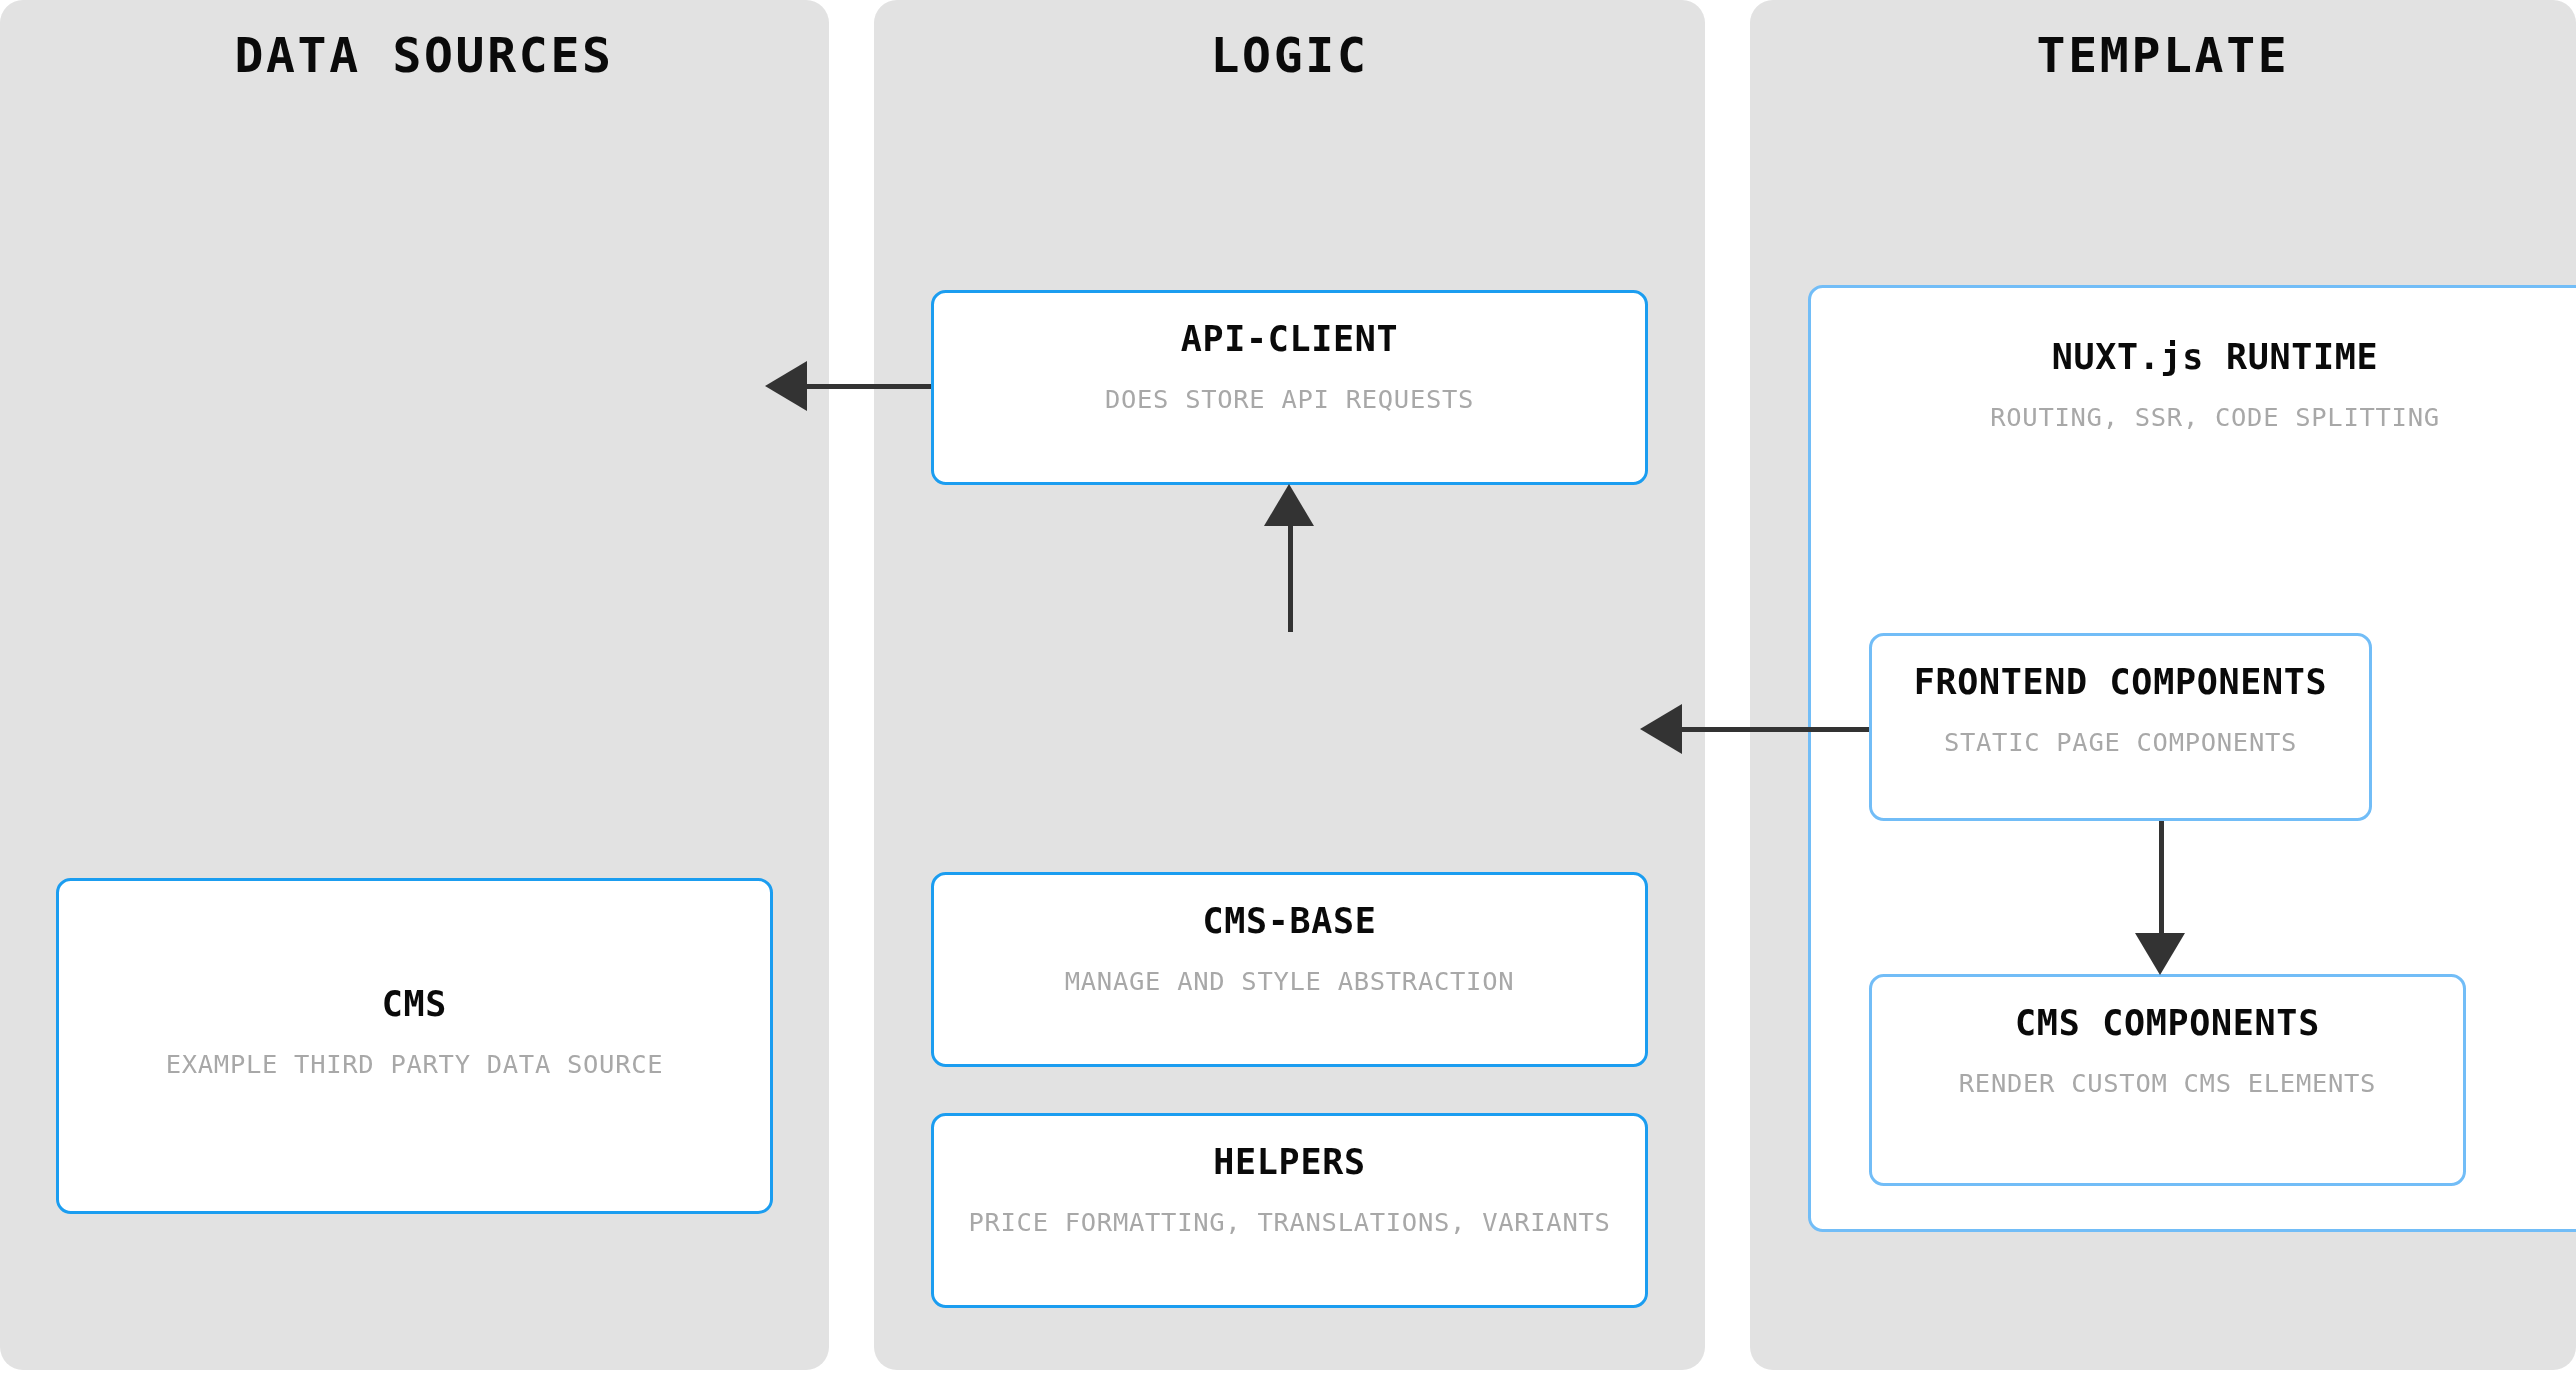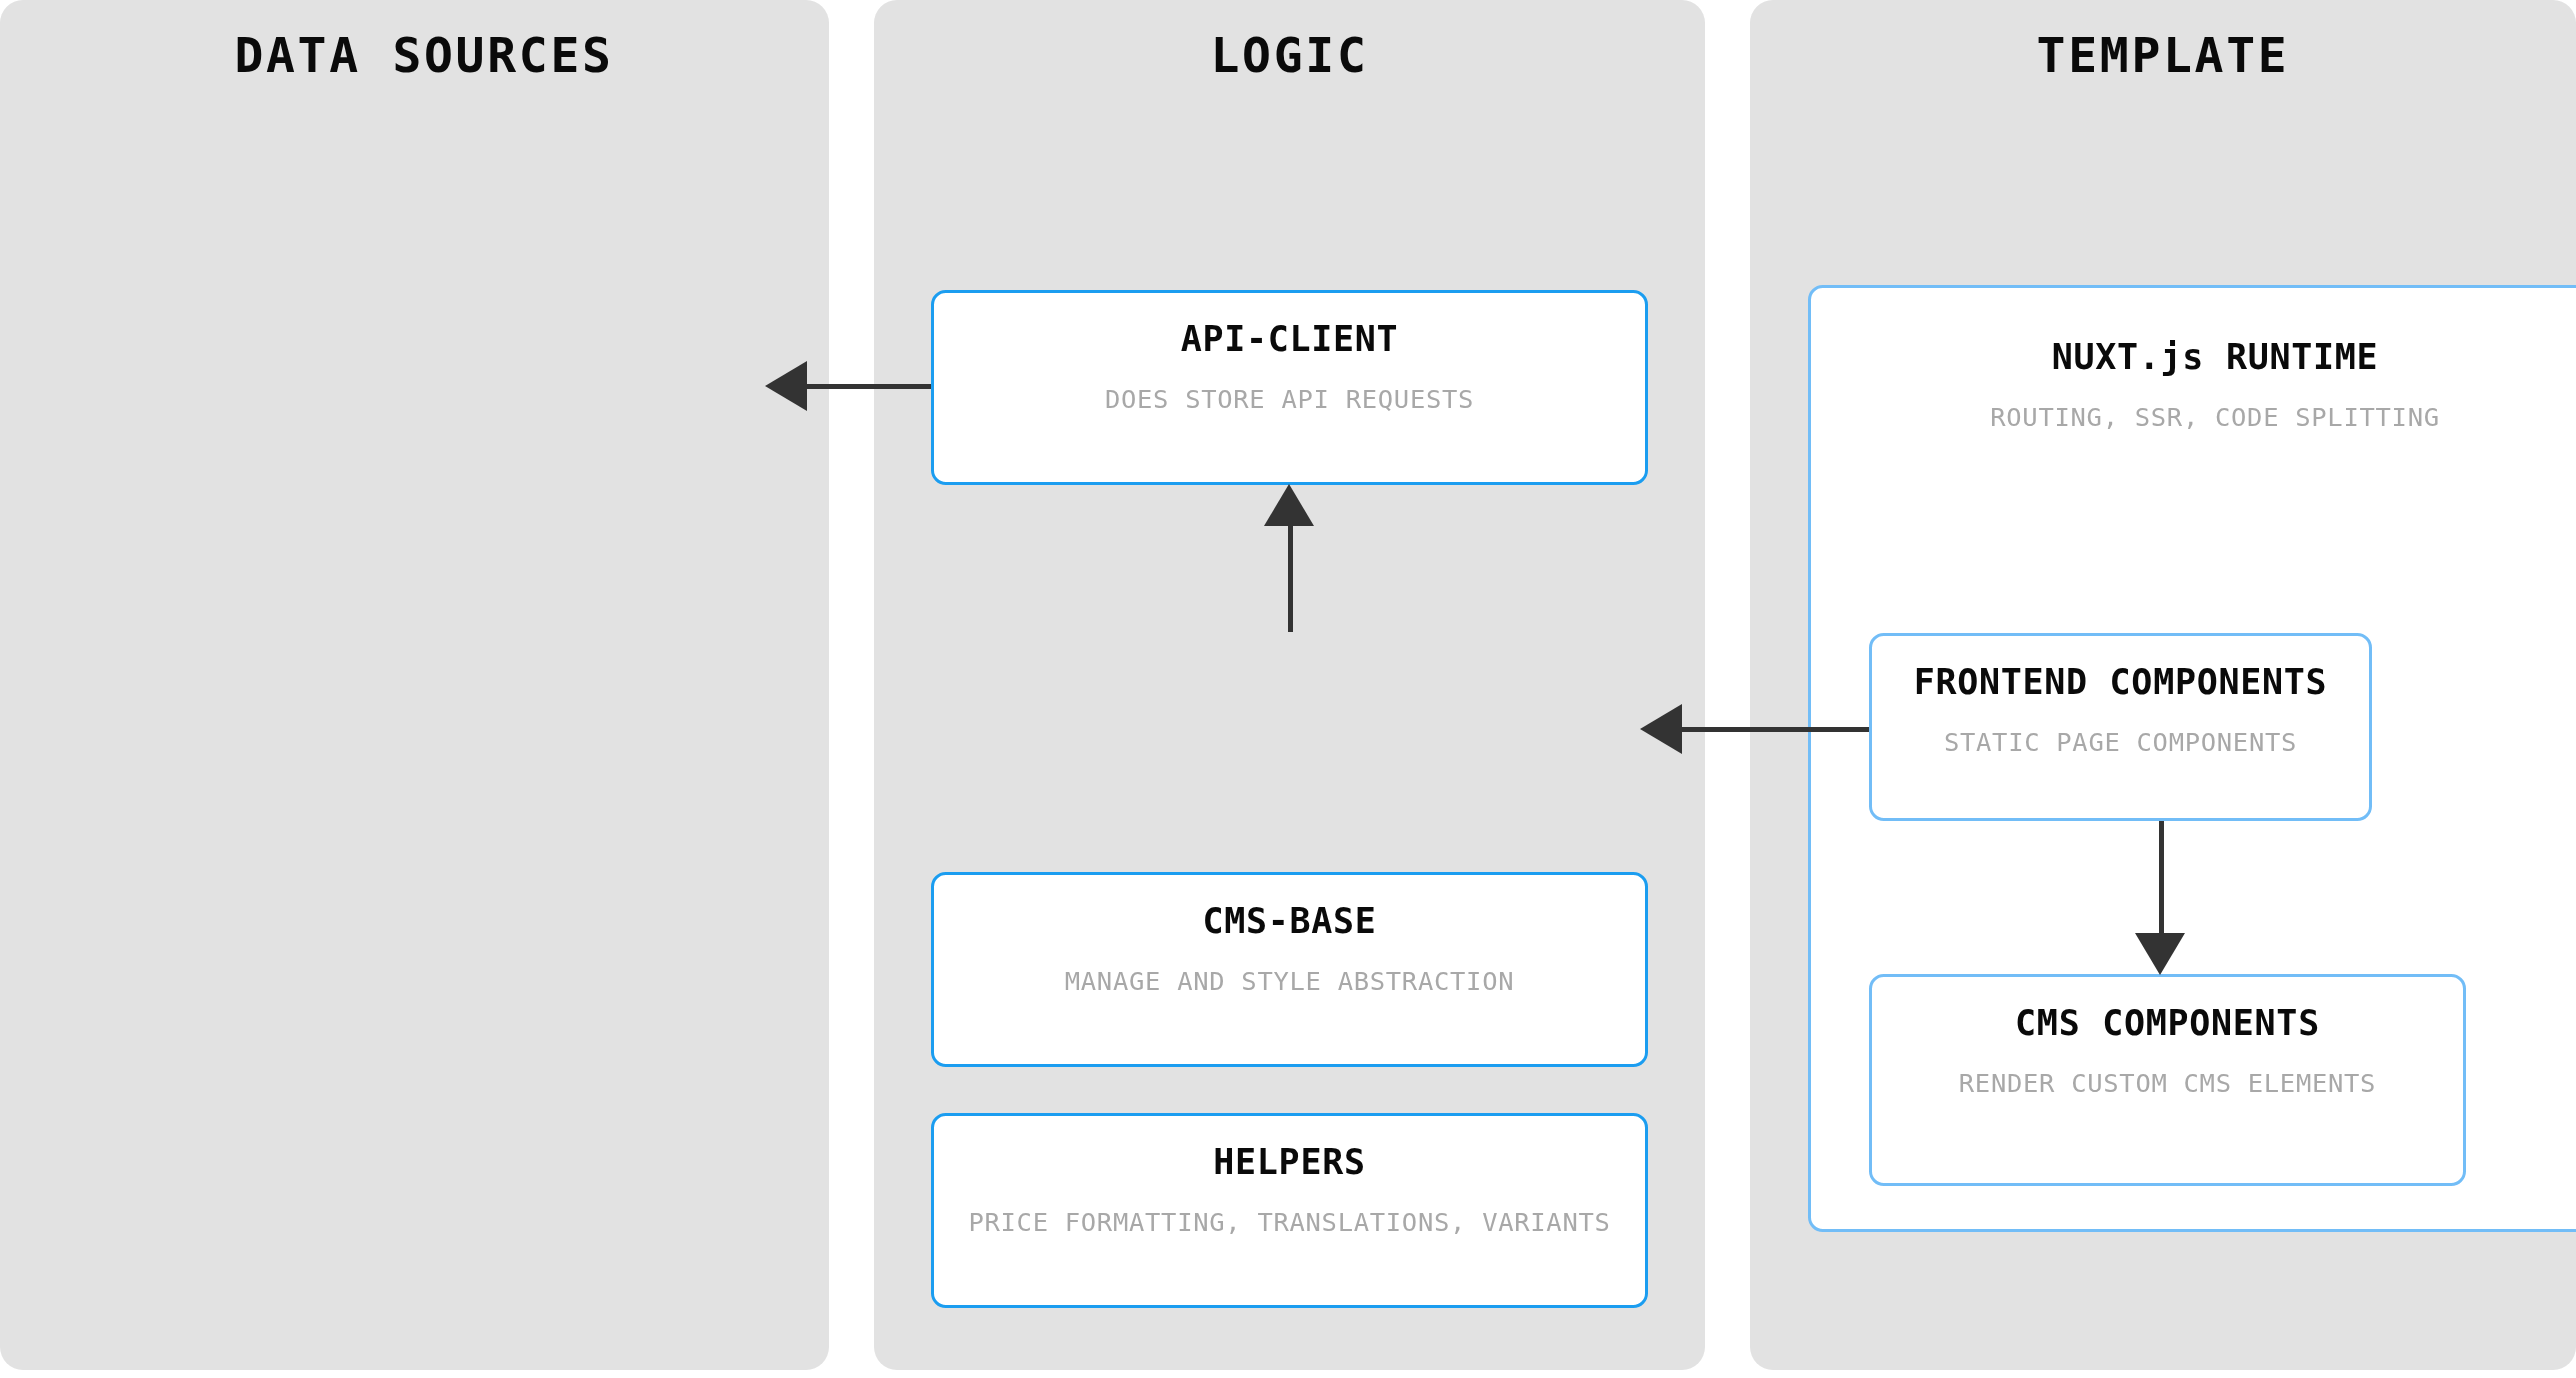--- a/index.html
+++ b/index.html
@@ -152,20 +152,26 @@
 </head>
 <body>
 
 <div id="diagram">
 
   <div class="panel" id="panel-data-sources">
     <div class="panel-title" style="top:27px;padding-left:19px;">DATA SOURCES</div>
   </div>
 
 
+  <div class="card" id="card-cms">
+    <div class="inner-stack" style="top:105px;">
+      <div class="card-title">CMS</div>
+      <div class="card-sub">EXAMPLE THIRD PARTY DATA SOURCE</div>
+    </div>
+  </div>
 
   <div class="panel" id="panel-logic">
     <div class="panel-title" style="top:27px;">LOGIC</div>
   </div>
 
   <div class="card" id="card-api-client">
     <div class="inner-stack" style="top:28px;">
       <div class="card-title">API-CLIENT</div>
       <div class="card-sub">DOES STORE API REQUESTS</div>
     </div>

